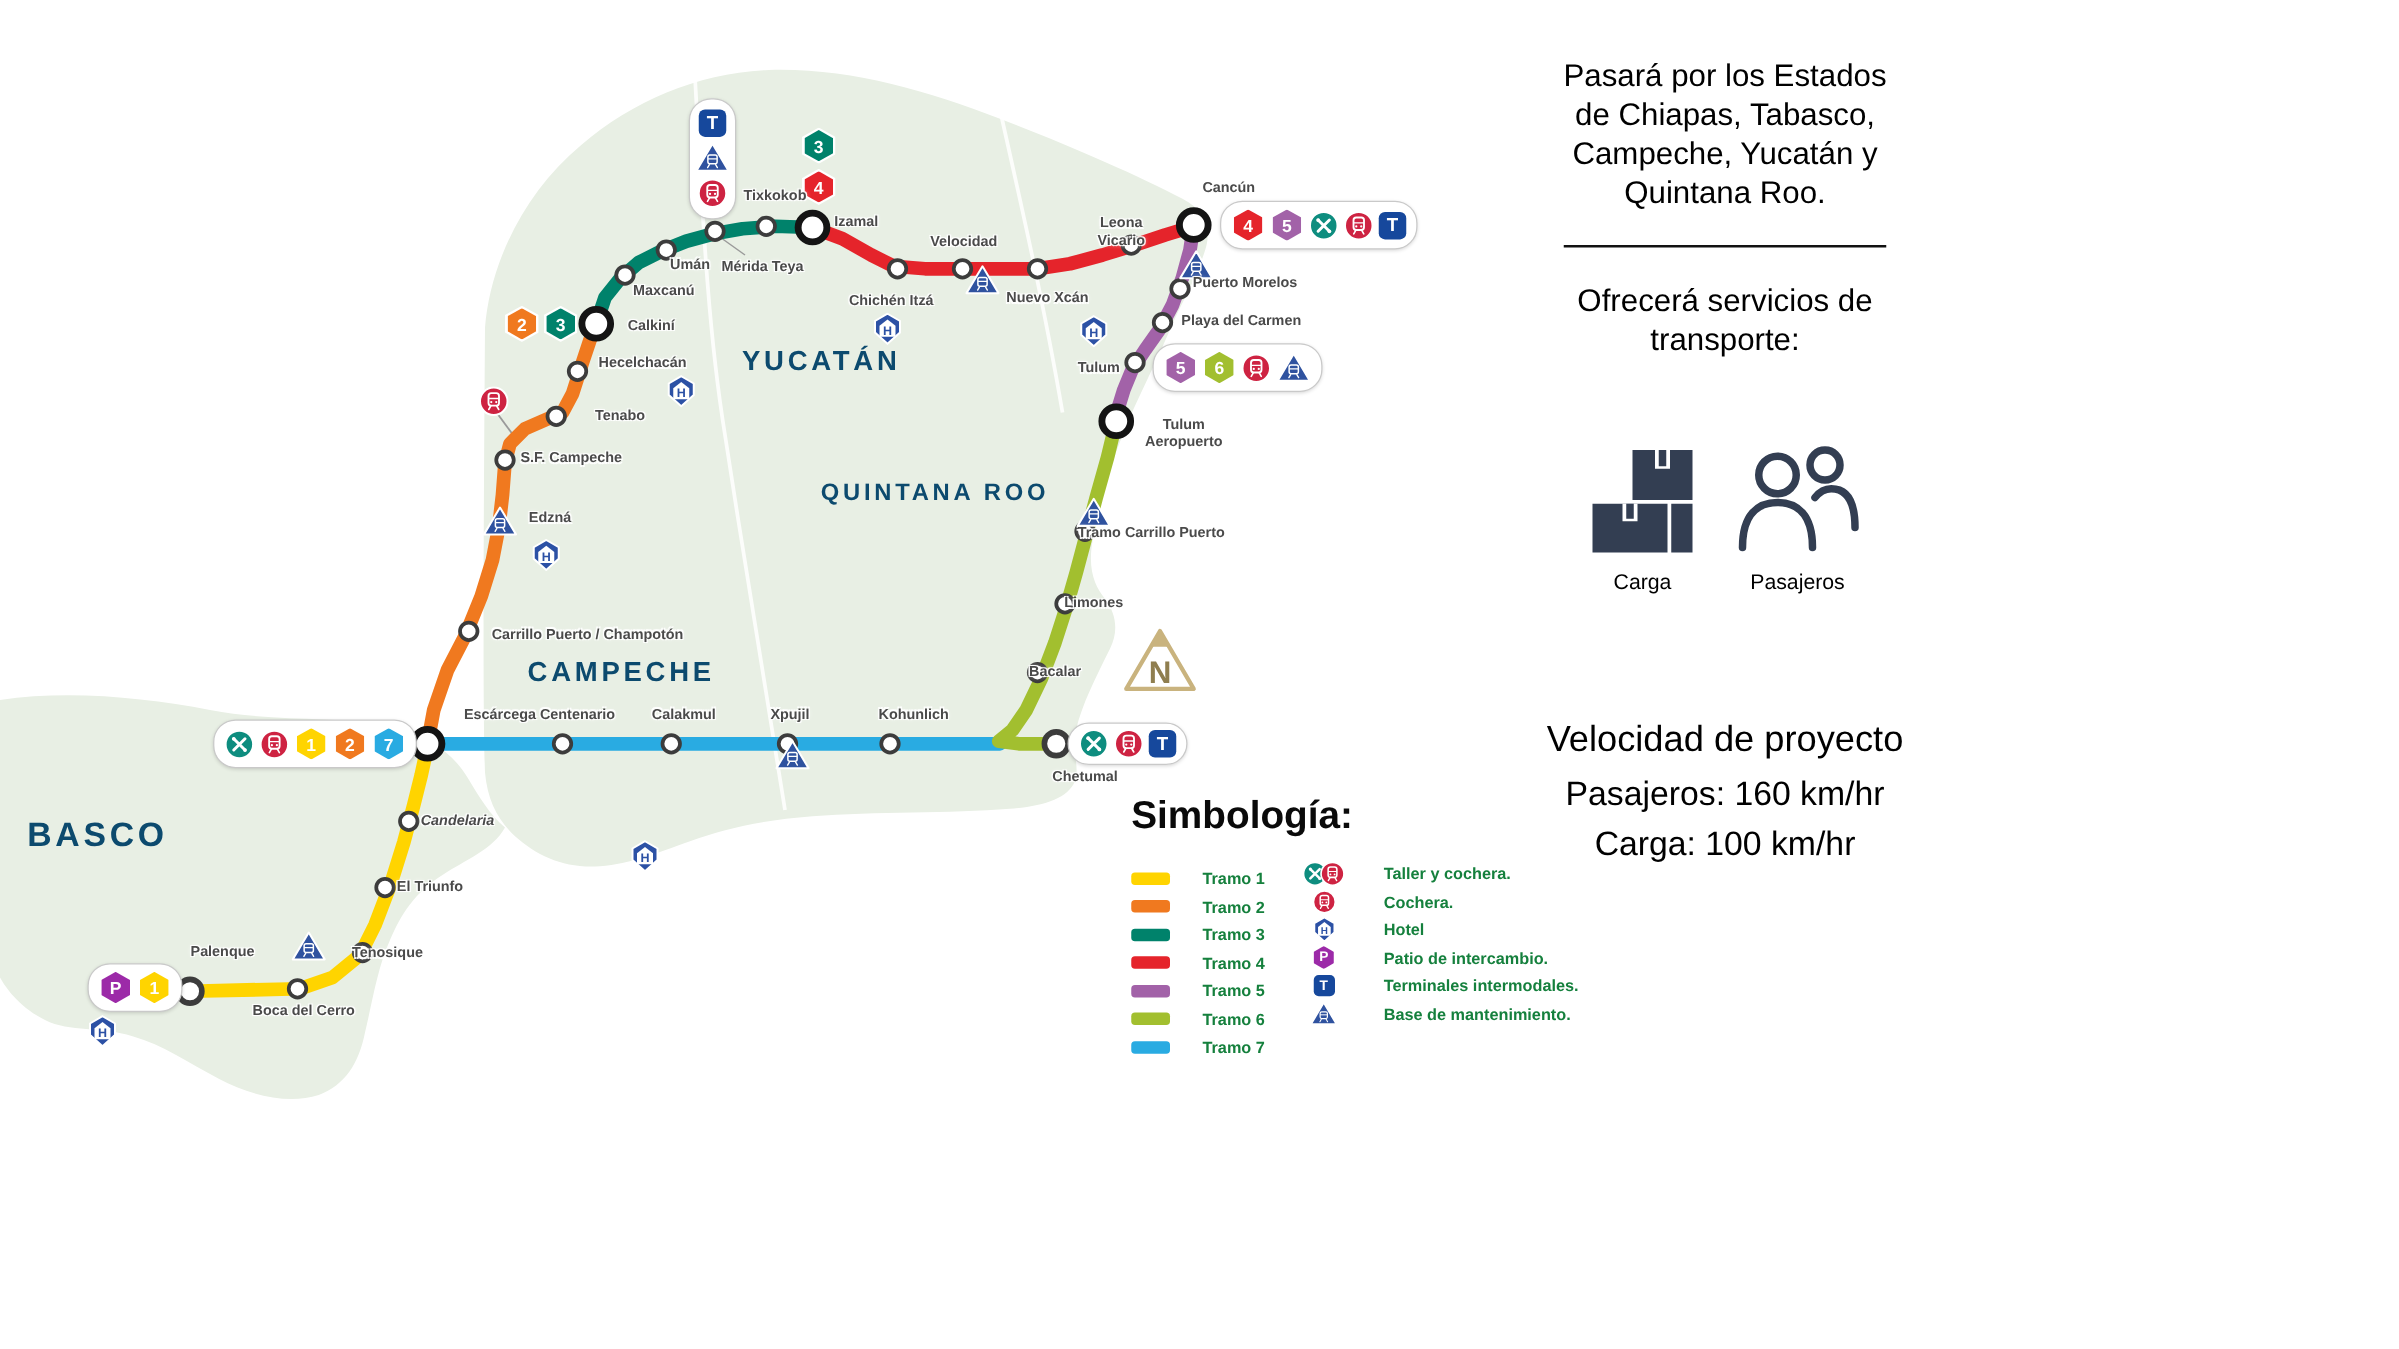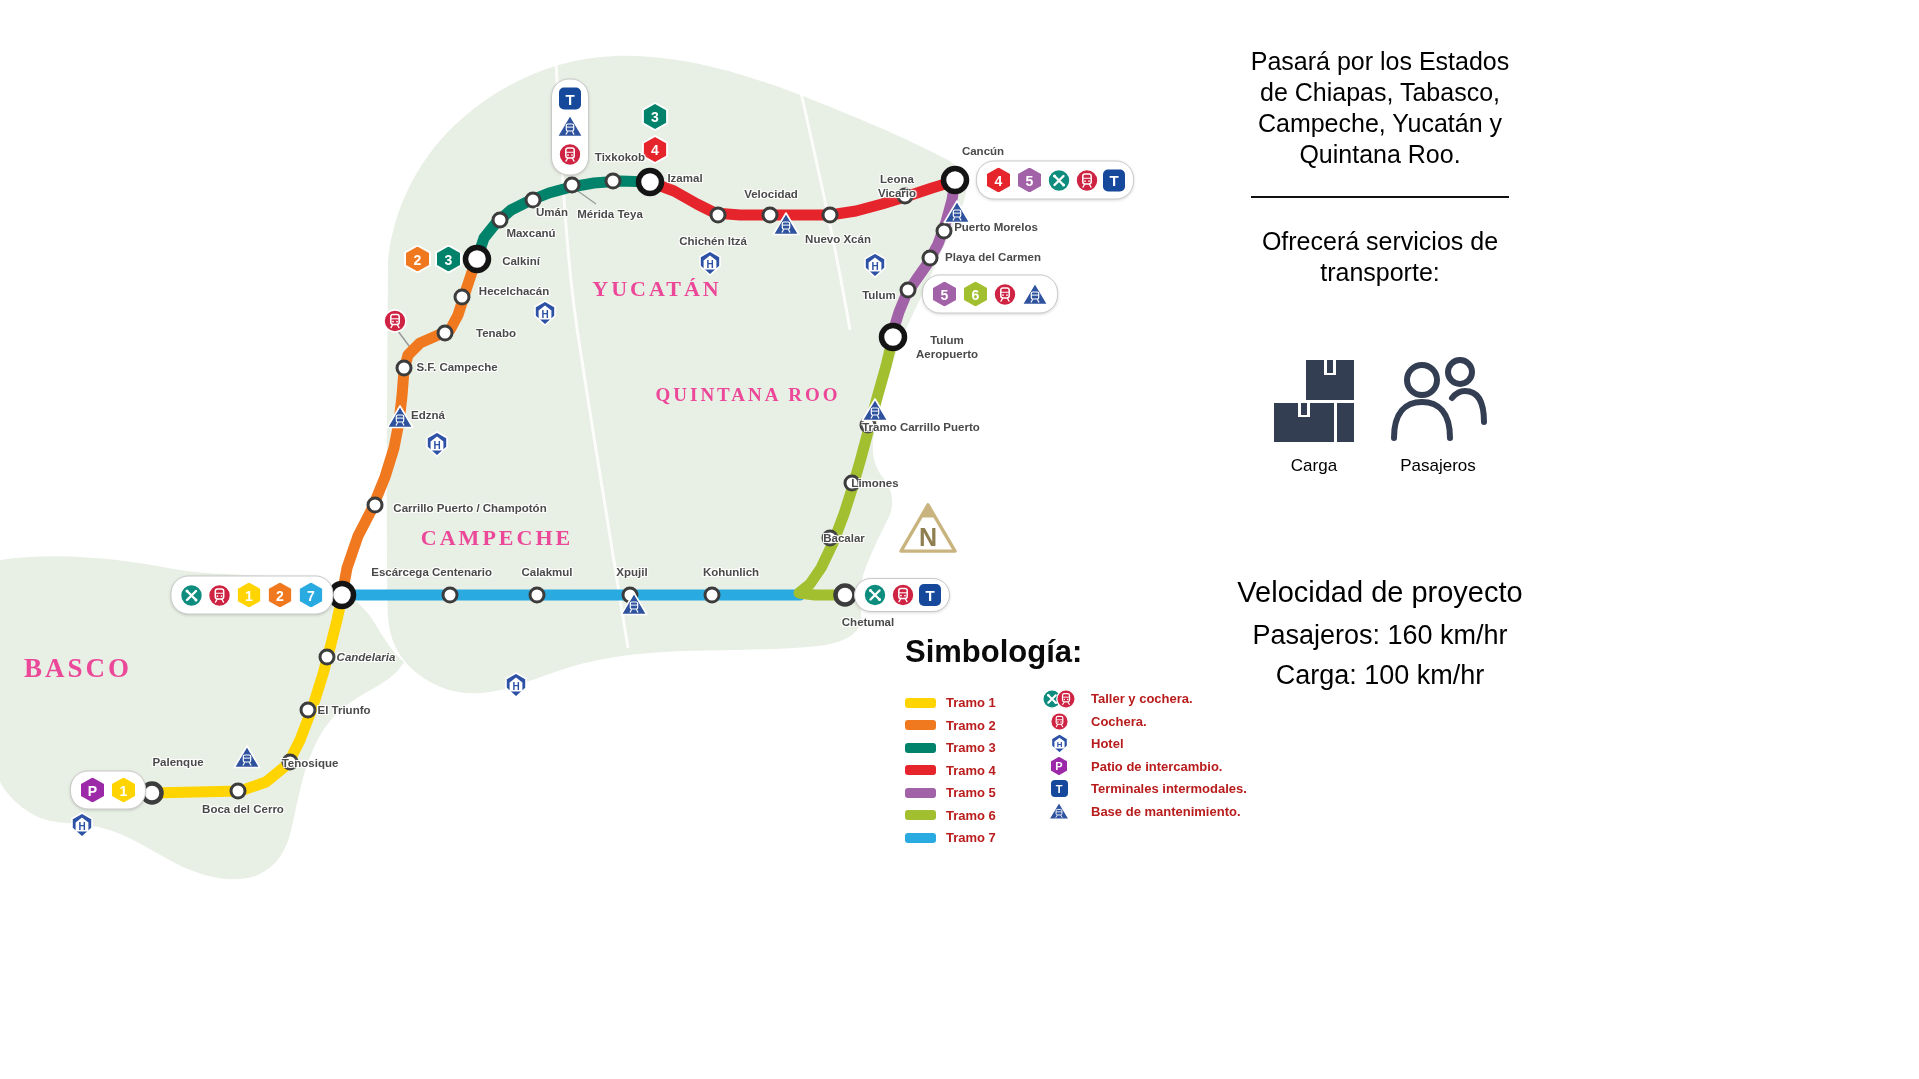--- a/index.html
+++ b/index.html
@@ -5,21 +5,21 @@
   html,body{margin:0;padding:0;}
   body{width:1919px;height:1079px;background:#ffffff;font-family:"Liberation Sans",sans-serif;position:relative;overflow:hidden;}
 
   #map-area{position:absolute;left:0;top:0;width:1160px;height:900px;}
   #map-svg{position:absolute;left:0;top:0;}
   #overlay{position:absolute;left:0;top:0;width:1160px;height:900px;}
 
   .sta-label{position:absolute;transform:translate(-50%,-50%);font-size:11.5px;font-weight:700;color:#4a4a4a;
     white-space:pre-line;text-align:center;line-height:1.22;
     text-shadow:-1px -1px 0 rgba(255,255,255,.9),1px -1px 0 rgba(255,255,255,.9),-1px 1px 0 rgba(255,255,255,.9),1px 1px 0 rgba(255,255,255,.9),0 0 4px rgba(255,255,255,.85);}
-  .state-label{position:absolute;transform:translate(-50%,-50%);font-weight:700;color:#ec4899;letter-spacing:3px;white-space:nowrap;font-family:Liberation Serif, serif;}
+  .state-label{position:absolute;transform:translate(-50%,-50%);font-weight:700;color:#0c4a6e;letter-spacing:3px;white-space:nowrap;}
 
   .badge,.bgroup{position:absolute;transform:translate(-50%,-50%);display:flex;align-items:center;justify-content:center;}
   .bgroup{gap:4px;}
   .bgroup.frame{background:#fff;border:1.5px solid #c9c9c9;border-radius:18px;padding:4px 8px;box-shadow:0 1px 3px rgba(0,0,0,.15);}
   .bgroup.v{flex-direction:column;padding:8px 4px;}
 
   .icw{display:inline-flex;flex:none;align-items:center;justify-content:center;}
   .hexo{width:27px;height:29px;clip-path:polygon(50% 0,100% 26%,100% 74%,50% 100%,0 74%,0 26%);background:#fff;display:flex;align-items:center;justify-content:center;flex:none;}
   .hexi{width:23px;height:25px;clip-path:polygon(50% 0,100% 26%,100% 74%,50% 100%,0 74%,0 26%);color:#fff;font-weight:700;font-size:14px;display:flex;align-items:center;justify-content:center;}
   .smo{width:20px;height:22px;}
@@ -38,21 +38,21 @@
   #speed-title{font-size:29px;margin-bottom:6px;}
   .speed-line{font-size:27px;line-height:40px;}
 
   #legend{position:absolute;left:905px;top:634px;}
   #legend-title{font-size:31px;font-weight:700;color:#0a0a0a;}
   #legend-cols{position:relative;margin-top:26px;}
   #legend-tramos{position:absolute;left:0;top:0;}
   #legend-symbols{position:absolute;left:132px;top:-4px;width:260px;}
   .lg-row{display:flex;align-items:center;height:13px;margin-bottom:9.5px;}
   .swatch{width:31px;height:10px;border-radius:3px;flex:none;}
-  .lg-label{font-size:13px;font-weight:600;color:#b91c1c;margin-left:10px;white-space:nowrap;}
+  .lg-label{font-size:13px;font-weight:600;color:#15803d;margin-left:26px;white-space:nowrap;}
   .lg-icon{width:44px;display:flex;justify-content:center;align-items:center;flex:none;}
 </style>
 </head>
 <body>
 
 <div id="map-area">
   <svg id="map-svg" width="1160" height="900" viewBox="0 0 1160 900">
 
     <path fill="#E8EFE4" d="M 388 262 C 392 212 418 155 465 116 C 507 80 560 58 615 56 C 678 54 740 72 800 95 C 852 115 908 139 946 159 C 963 168 969 181 965 197 C 958 222 944 244 935 266 C 922 296 910 319 900 343 C 888 373 879 403 874 433 C 870 456 876 469 884 479 C 893 491 895 505 888 519 C 876 543 866 563 861 583 C 857 601 864 613 860 625 C 854 639 835 645 808 647 C 760 651 700 649 650 653 C 610 656 580 663 552 673 C 524 683 505 691 480 693 C 452 695 430 685 412 669 C 398 656 390 640 388 618 C 386 560 387 400 388 262 Z"></path>
     <path fill="#E8EFE4" d="M 0 560 C 55 552 115 558 168 568 C 220 578 268 572 310 581 C 342 588 362 602 374 622 C 383 637 392 652 404 662 C 394 680 372 688 354 700 C 332 714 321 731 312 752 C 302 774 298 801 292 826 C 287 851 276 868 255 876 C 230 884 200 876 175 863 C 150 850 131 836 106 829 C 81 821 56 826 36 816 C 16 806 5 791 0 782 Z"></path>
@@ -447,21 +447,21 @@
       <div class="sta-label" style="left: 713px; top: 241px;">Chichén Itzá</div>
       <div class="sta-label" style="left: 685px; top: 178px;">Izamal</div>
       <div class="sta-label" style="left: 620px; top: 157px;">Tixkokob</div>
       <div class="sta-label" style="left: 610px; top: 214px;">Mérida Teya</div>
       <div class="sta-label" style="left: 552px; top: 212px;">Umán</div>
       <div class="sta-label" style="left: 531px; top: 233px;">Maxcanú</div>
       <div class="sta-label" style="left: 521px; top: 261px;">Calkiní</div>
       <div class="sta-label" style="left: 514px; top: 291px;">Hecelchacán</div>
       <div class="sta-label" style="left: 496px; top: 333px;">Tenabo</div>
       <div class="sta-label" style="left: 457px; top: 367px;">S.F. Campeche</div>
-      <div class="sta-label" style="left: 428px; top: 415px;">Edzná</div>
+      <div class="sta-label" style="left: 440px; top: 415px;">Edzná</div>
       <div class="sta-label" style="left: 470px; top: 508px;">Carrillo Puerto / Champotón</div>
       <div class="state-label" style="left: 78px; top: 668px; font-size: 27px;">BASCO</div>
       <div class="state-label" style="left: 497px; top: 538px; font-size: 22px;">CAMPECHE</div>
       <div class="state-label" style="left: 657px; top: 289px; font-size: 22px;">YUCATÁN</div>
       <div class="state-label" style="left: 748px; top: 395px; font-size: 19px;">QUINTANA ROO</div>
     </div>
 </div>
 
 <div id="right-panel">
   <p id="states-text">Pasará por los Estados de Chiapas, Tabasco, Campeche, Yucatán y Quintana Roo.</p>

